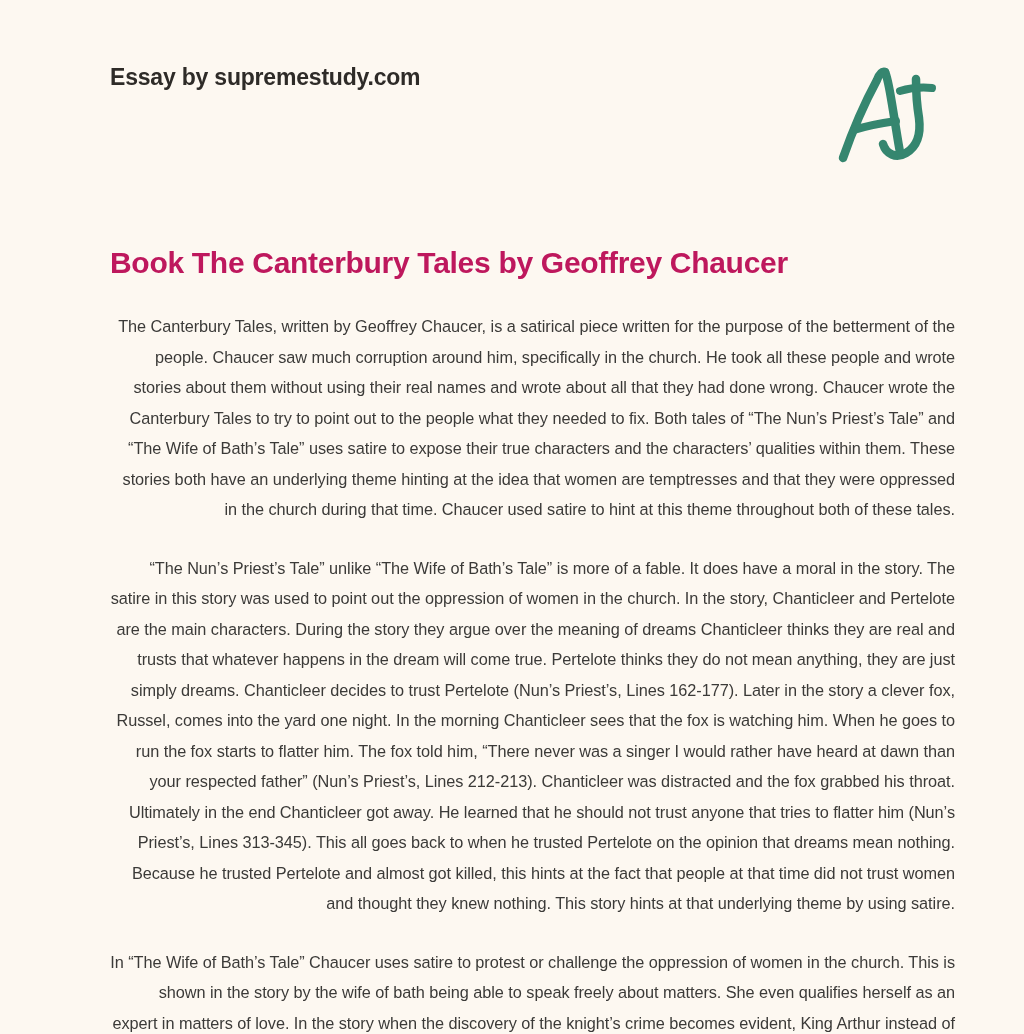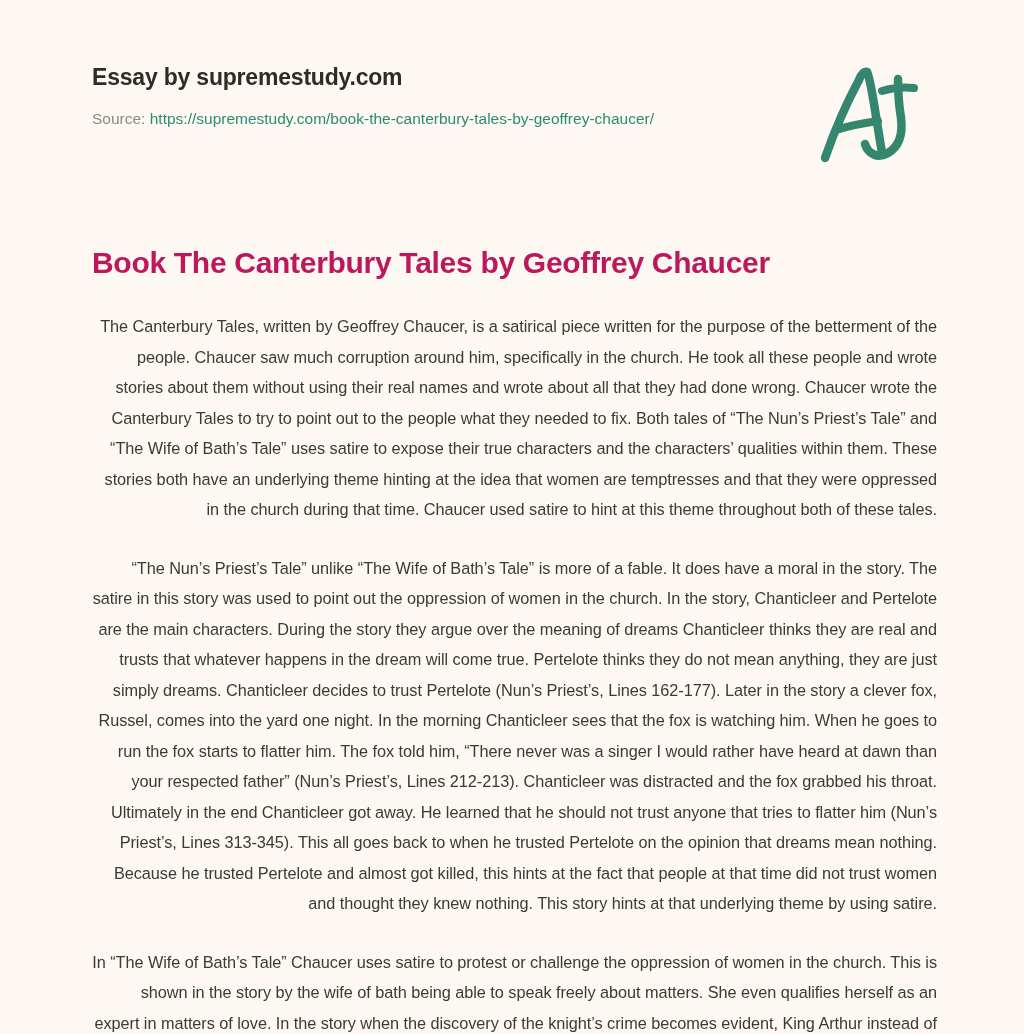--- a/index.html
+++ b/index.html
@@ -13,20 +13,21 @@
     font-family: "Liberation Sans", sans-serif;
     overflow: hidden;
     position: relative;
   }
 
   .page {
     position: relative;
     width: 928px;
     height: 1034px;
     box-sizing: border-box;
+    margin-left: 18px;
   }
 
   
   .header {
     position: absolute;
     left: 92px;
     top: 62px;
     width: 840px;
   }
 
@@ -98,24 +99,20 @@
     margin-bottom: 0;
   }
 </style>
 </head>
 <body>
 
 <div class="page">
 
   <div class="header">
     <div class="essay-by">Essay by supremestudy.com</div>
-    <div class="source-line">
-      <span class="source-label">Source:</span>
-      <span class="source-url">https://supremestudy.com/book-the-canterbury-tales-by-geoffrey-chaucer/</span>
-    </div>
   </div>
 
   <div class="logo">
     <svg viewBox="0 0 118 118" xmlns="http://www.w3.org/2000/svg" fill="none" stroke="#35866f" stroke-linecap="round" stroke-linejoin="round">
 
       <path d="M13 100 C 20 80, 34 46, 47 22 C 49 17, 52 13, 55 14" stroke-width="8.5"></path>
 
       <path d="M55 14 C 58 20, 60 34, 63 52 C 66 70, 68 84, 70 94" stroke-width="8.5"></path>
 
       <path d="M24 72 C 36 68, 52 65, 66 63" stroke-width="8"></path>

